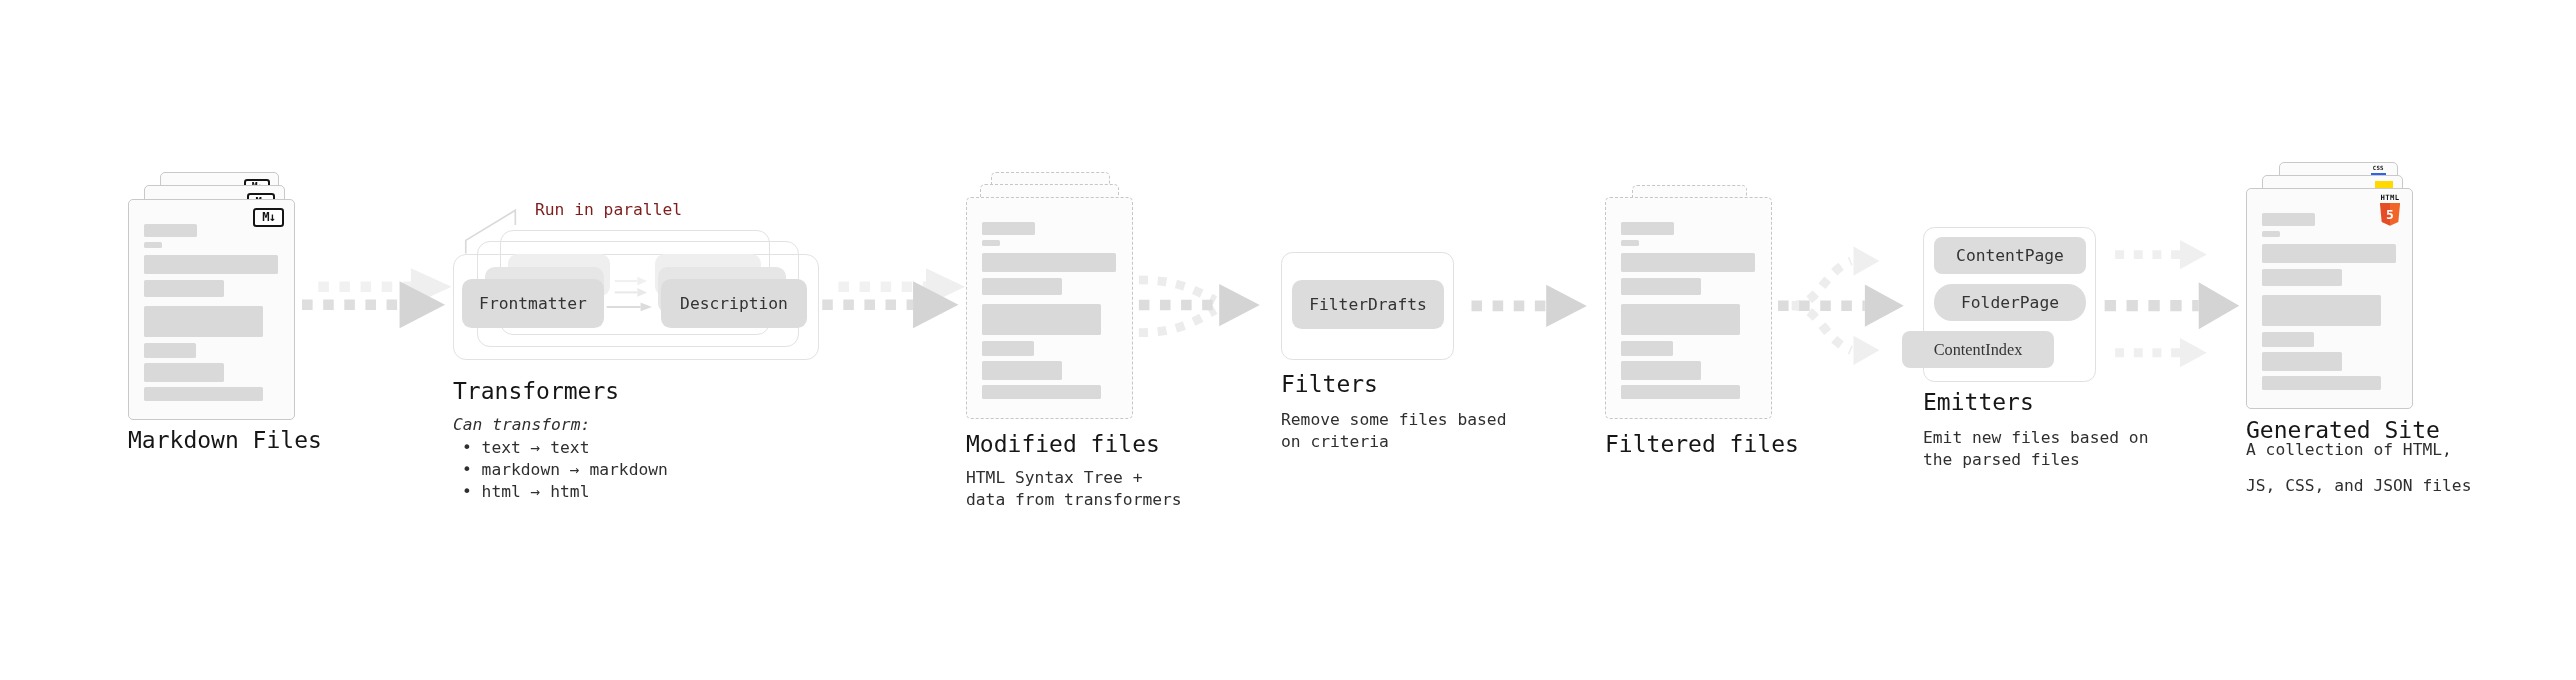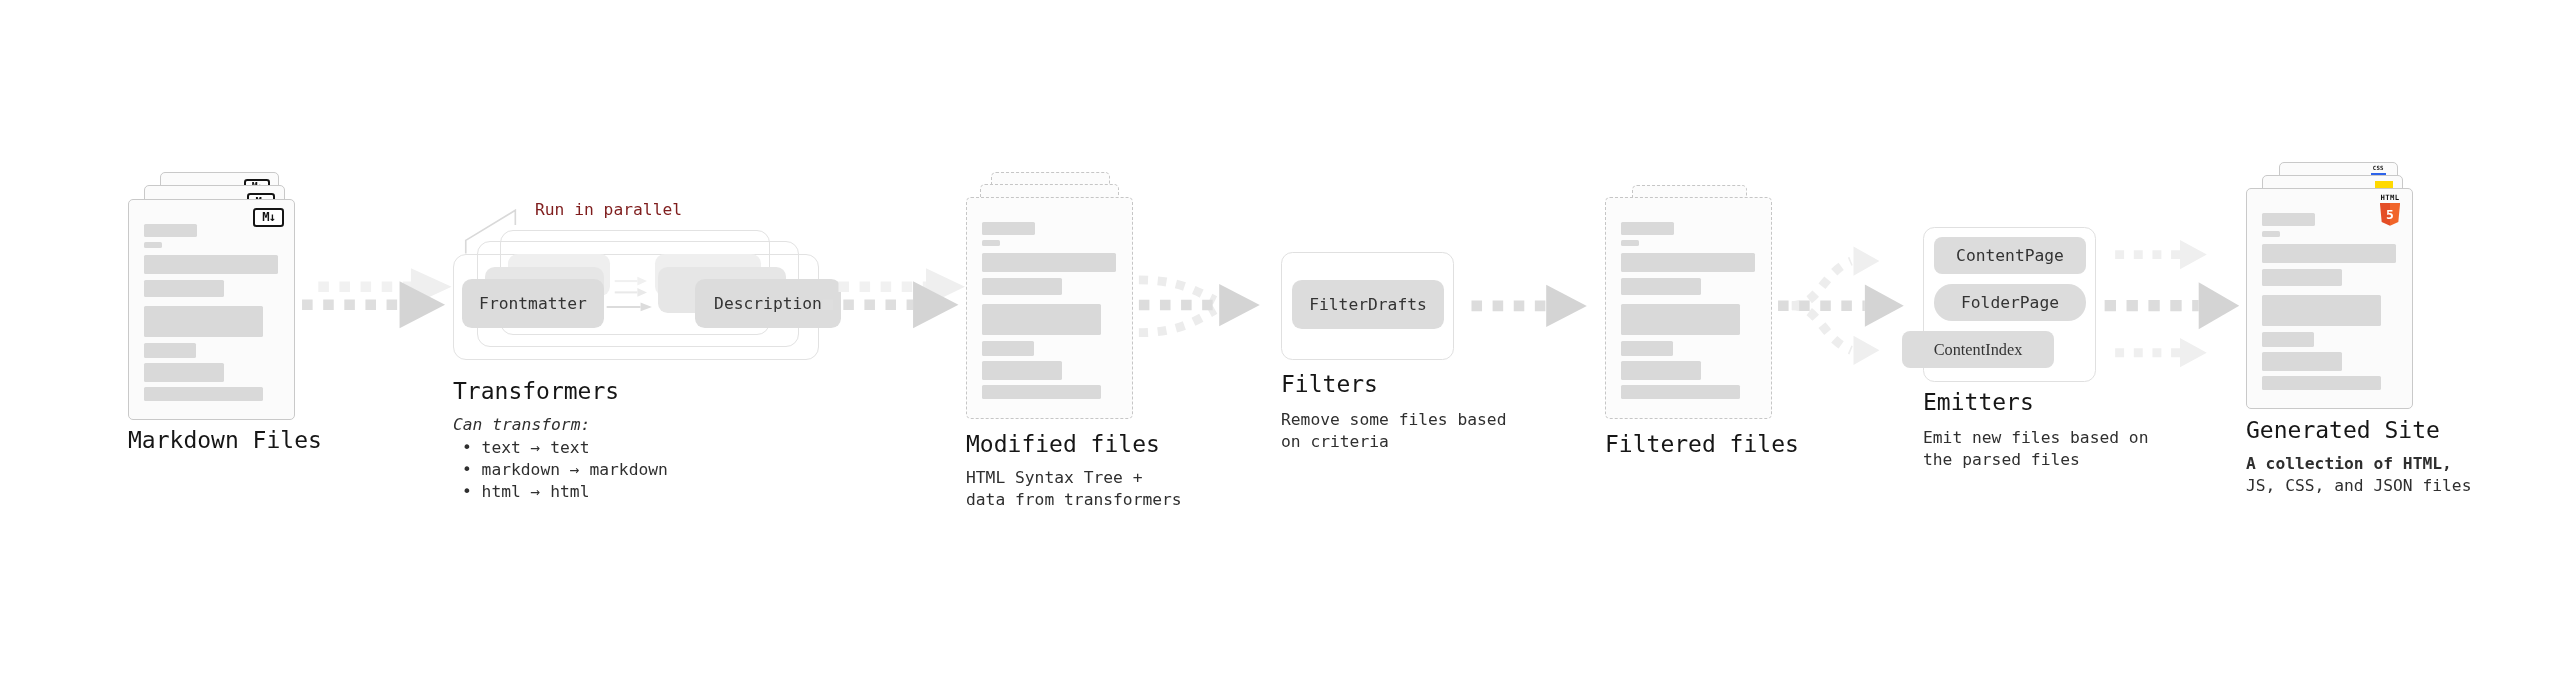--- a/index.html
+++ b/index.html
@@ -111,21 +111,21 @@
         <polygon points="42,18.5 42,29.5 54,24" fill="#e9e9e9"></polygon>
       </g>
       <g>
         <line x1="4" y1="42" x2="46" y2="42" stroke="#dcdcdc" stroke-width="2.5"></line>
         <polygon points="46,36.5 46,47.5 60,42" fill="#dcdcdc"></polygon>
       </g>
     </svg>
 
     <div class="ghost g2" style="left:655px;top:254px;width:106px;height:42px;"></div>
     <div class="ghost g1" style="left:658px;top:267px;width:128px;height:46px;"></div>
-    <div class="pill" style="left:695px;top:279px;width:146px;height:49px;">Description</div>
+    <div class="pill" style="left:661px;top:279px;width:146px;height:49px;">Description</div>
 
     <div class="title" style="left:453px;top:379px;">Transformers</div>
     <div class="sub" style="left:453px;top:414px;font-style:italic;">Can transform:</div>
     <div class="sub" style="left:462px;top:437px;">• text → text</div>
     <div class="sub" style="left:462px;top:459px;">• markdown → markdown</div>
     <div class="sub" style="left:462px;top:481px;">• html → html</div>
   </div>
 
   <svg style="left:819px;top:260px;" width="150" height="91" viewBox="0 0 185 112">
     <g>
@@ -249,18 +249,18 @@
           <div class="sl sl2"></div>
           <div class="sl sl3"></div>
           <div class="sl sl4"></div>
           <div class="sl sl5"></div>
           <div class="sl sl6"></div>
           <div class="sl sl7"></div>
           <div class="sl sl8"></div>
         </div>
     </div>
     <div class="title" style="left:2246px;top:418px;">Generated Site</div>
-    <div class="sub" style="left:2246px;top:453px;font-weight:bold;">A collection of HTML,</div>
+    <div class="sub" style="left:2246px;top:439px;">A collection of HTML,</div>
     <div class="sub" style="left:2246px;top:475px;">JS, CSS, and JSON files</div>
   </div>
 
 </div>
 
 
 </body></html>

